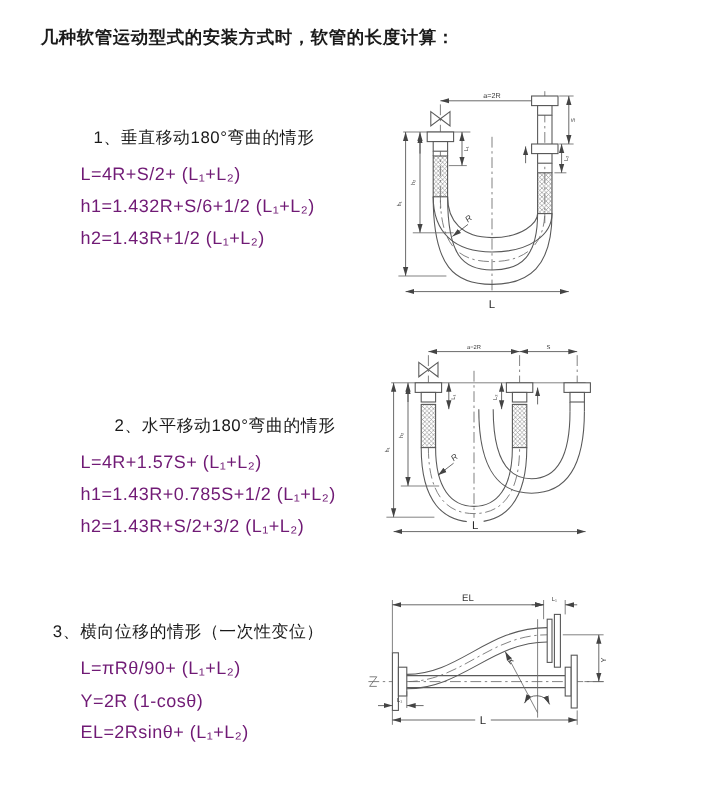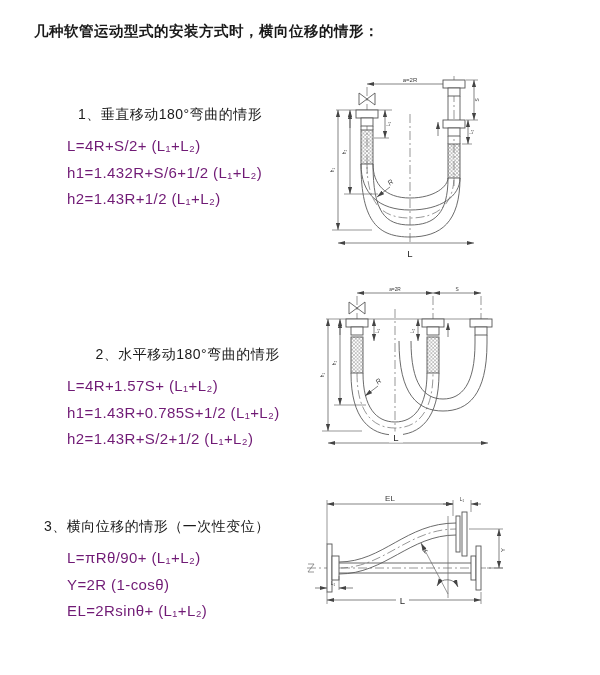--- a/index.html
+++ b/index.html
@@ -30,34 +30,34 @@
   .dimtext{font-size:6px;}
   .dimtext-sm{font-size:4.8px;}
   .biglabel{font-size:9.5px;fill:#2a2a2a;}
   .rlabel{font-size:7px;font-style:italic;}
 </style>
 </head>
 <body>
 
 <div class="page">
 
-  <div class="title">几种软管运动型式的安装方式时，横向位移的情形：</div>
+  <div class="title">几种软管运动型式的安装方式时，软管的长度计算：</div>
 
   <div class="section" id="section-1">
     <div class="heading">1、垂直移动180°弯曲的情形</div>
     <div class="formula">L=4R+S/2+ (L₁+L₂)</div>
     <div class="formula">h1=1.432R+S/6+1/2 (L₁+L₂)</div>
     <div class="formula">h2=1.43R+1/2 (L₁+L₂)</div>
   </div>
 
   <div class="section" id="section-2">
     <div class="heading">2、水平移动180°弯曲的情形</div>
     <div class="formula">L=4R+1.57S+ (L₁+L₂)</div>
     <div class="formula">h1=1.43R+0.785S+1/2 (L₁+L₂)</div>
-    <div class="formula">h2=1.43R+S/2+1/2 (L₁+L₂)</div>
+    <div class="formula">h2=1.43R+S/2+3/2 (L₁+L₂)</div>
   </div>
 
   <div class="section" id="section-3">
     <div class="heading">3、横向位移的情形（一次性变位）</div>
     <div class="formula">L=πRθ/90+ (L₁+L₂)</div>
     <div class="formula">Y=2R (1-cosθ)</div>
     <div class="formula">EL=2Rsinθ+ (L₁+L₂)</div>
   </div>
 
   <div class="diag" id="diagram-1">

